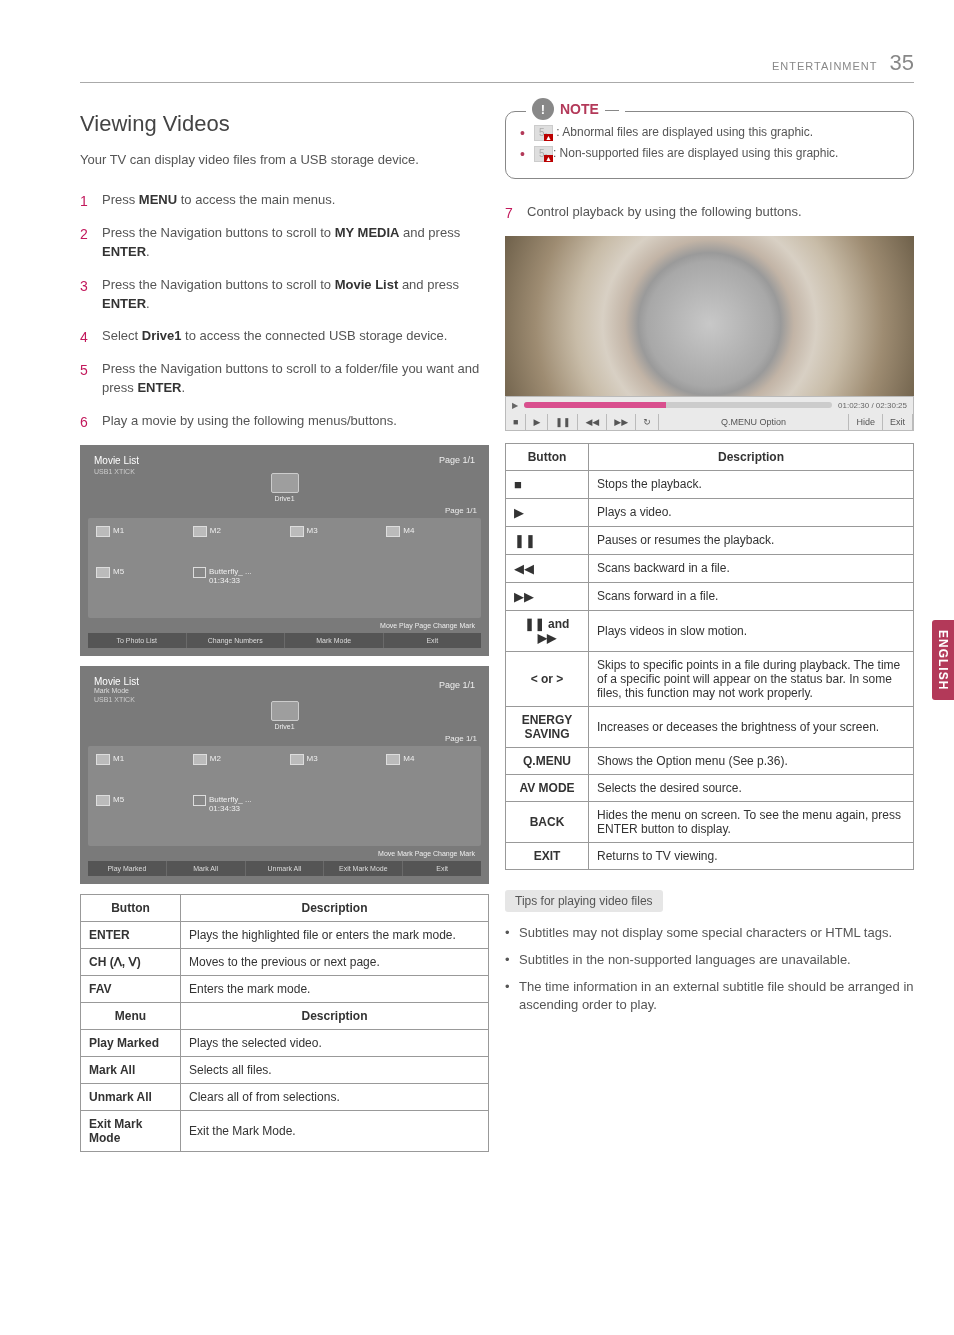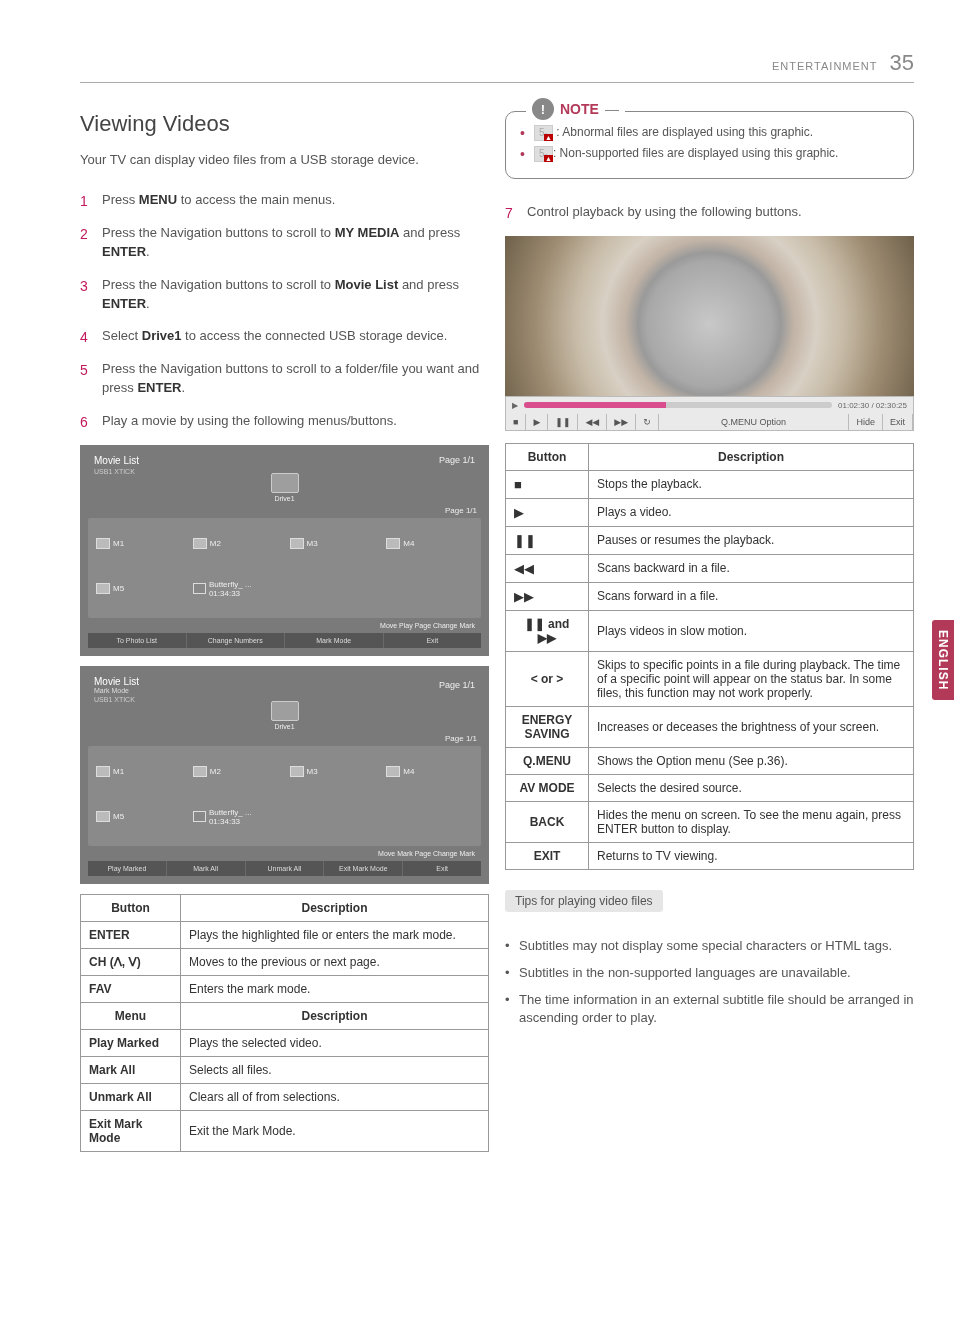--- a/index.html
+++ b/index.html
@@ -42,21 +42,21 @@
       font-size: 9px;
       color: #eee;
       margin-bottom: 10px;
       position: relative;
     }
     .gp-head { display:flex; align-items:center; justify-content: space-between; padding: 2px 6px; }
     .gp-title { color:#fff; font-size:10px; }
     .gp-folder-slot { text-align:center; margin: -2px 0 4px; }
     .gp-folder-icon { display:inline-block; width:28px; height:20px; border:1px solid #ccc; border-radius:2px; background:#9e9e9e; position:relative; }
     .gp-grid { background:#8a8a8a; border-radius:2px; padding:8px; display:grid; grid-template-columns: repeat(4, 1fr); gap:6px 10px; min-height:100px; }
-    .gp-item { font-size:8px; color:#eee; display:flex; align-items:center; gap:3px; }
+    .gp-item { font-size:8px; color:#eee; display:flex; align-items:flex-start; gap:3px; }
     .gp-item .fi { display:inline-block; width:14px; height:11px; background:#bbb; border:1px solid #ddd; }
     .gp-pg { font-size:8px; color:#eee; text-align:right; padding:0 4px 3px; }
     .gp-instr { font-size:7px; color:#eee; text-align:right; padding:4px 6px; }
     .gp-btns { background:#555; display:flex; }
     .gp-btns span { flex:1; text-align:center; font-size:7px; padding:4px 2px; border-right:1px solid #6a6a6a; color:#ddd; }
     .gp-btns span:last-child { border-right:none; }
     table.info {
       width: 100%;
       border-collapse: collapse;
       font-size: 12px;
@@ -115,21 +115,21 @@
       background: radial-gradient(circle at 50% 55%, #c8c8c8 0%, #a8a8a8 28%, #9a9a9a 32%, #c2b4a6 38%, #d8d0c4 48%, #c8bca8 60%, #9e8c72 78%, #6e604a 100%);
       position:relative;
     }
     .player-bar { background:#eaeaea; border:1px solid #bbb; padding:0; }
     .pb-prog { display:flex; align-items:center; gap:6px; padding:4px 6px; font-size:8px; color:#666; }
     .pb-track { flex:1; height:6px; background:#ccc; border-radius:3px; position:relative; overflow:hidden; }
     .pb-fill { position:absolute; left:0; top:0; height:100%; width:46%; background:#d94f8e; }
     .pb-ctrls { display:flex; }
     .pb-ctrls > span { flex:0 0 auto; border-right:1px solid #bbb; padding:3px 7px; font-size:9px; color:#555; display:flex; align-items:center; gap:3px; }
     .pb-ctrls > span.flexwide { flex:1; justify-content:center; }
-    .tips-pill { display:inline-block; background:#e6e6e6; border-radius:3px; padding:4px 10px; font-size:12px; color:#555; margin: 20px 0 25px; }
+    .tips-pill { display:inline-block; background:#e6e6e6; border-radius:3px; padding:4px 10px; font-size:12px; color:#555; margin: 20px 0 12px; }
     ul.tips { list-style:none; padding-left:0; }
     ul.tips li { position:relative; padding-left:14px; font-size:13px; color:#555; line-height:1.45; margin-bottom:8px; }
     ul.tips li::before { content:"•"; position:absolute; left:0; color:#555; }
     .eng-tab {
       position:absolute;
       right:0;
       top:620px;
       background:#b33959;
       color:#fff;
       writing-mode: vertical-rl;

